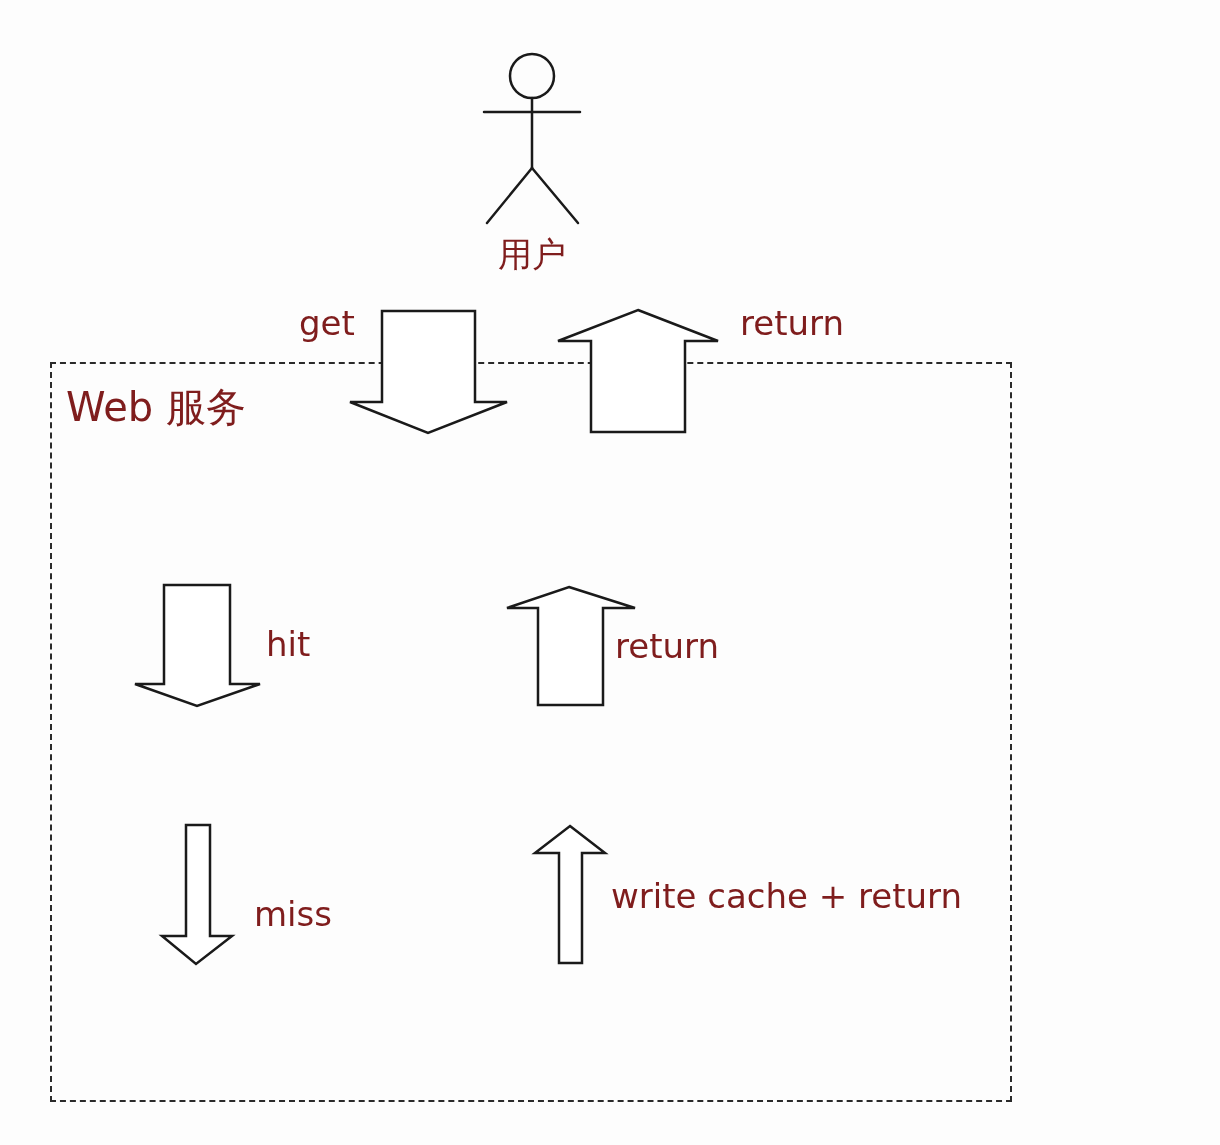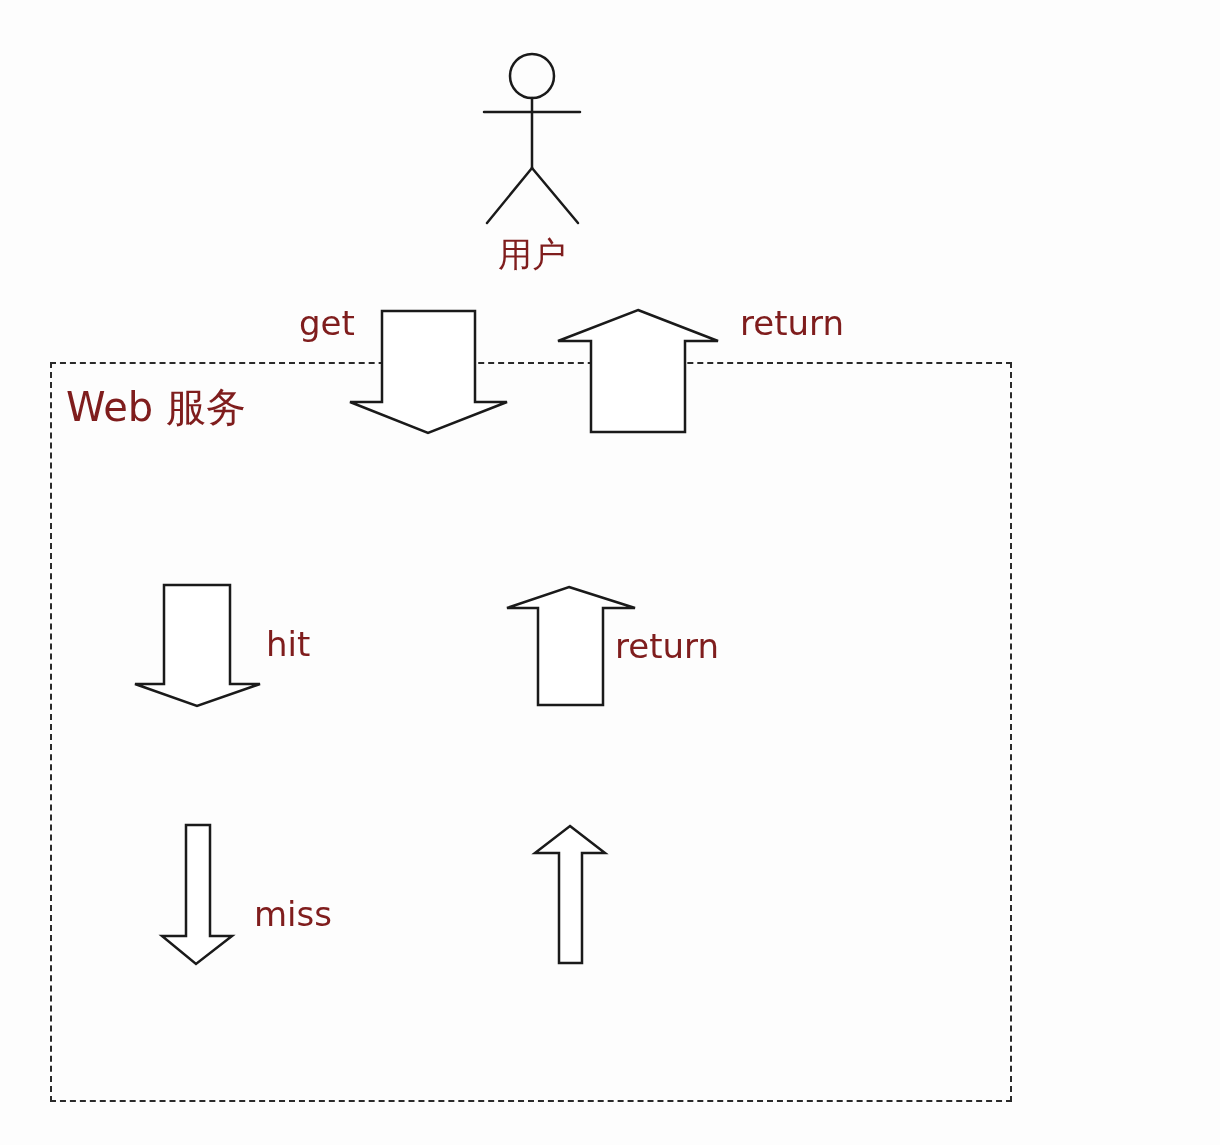--- a/index.html
+++ b/index.html
@@ -87,17 +87,18 @@
   <div class="label return-top-label">return</div>
 
   <div class="label container-title">Web 服务</div>
 
   <div class="label hit-label">hit</div>
 
   <div class="label return-mid-label">return</div>
 
   <div class="label miss-label">miss</div>
 
+  <div class="label write-label">write cache + return</div>
 
 
 
 
 </div>
 
 </body></html>

